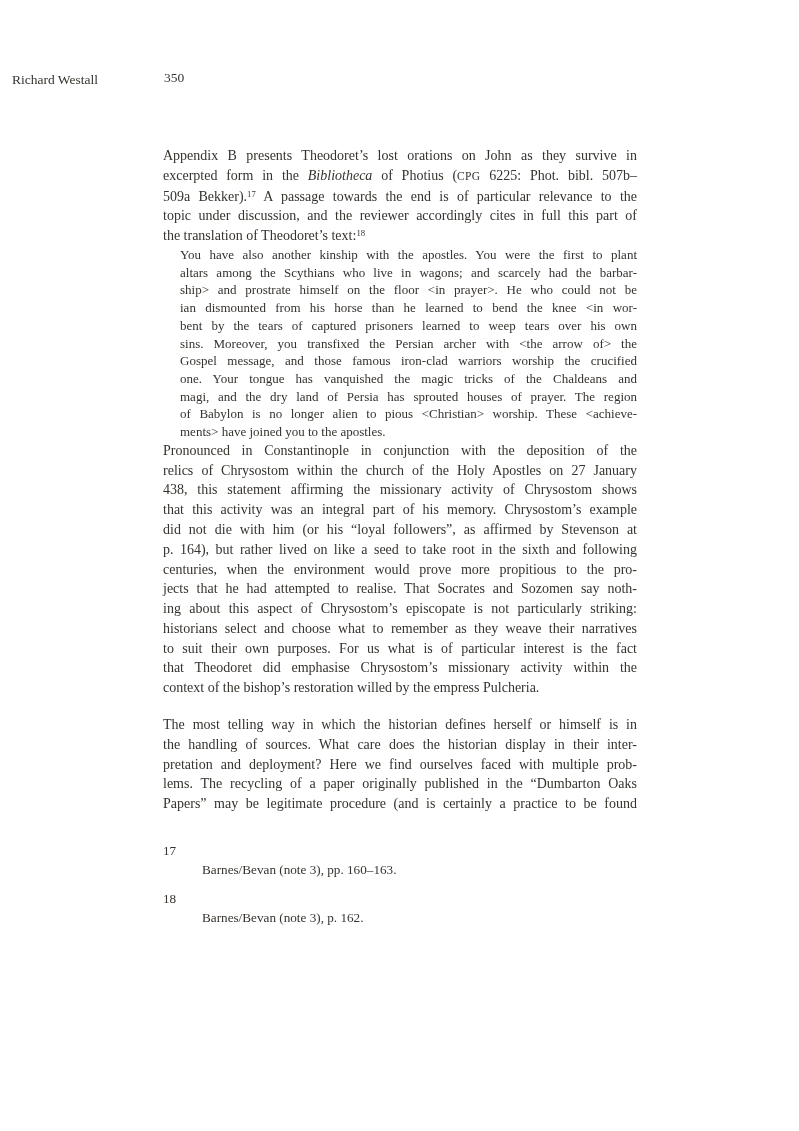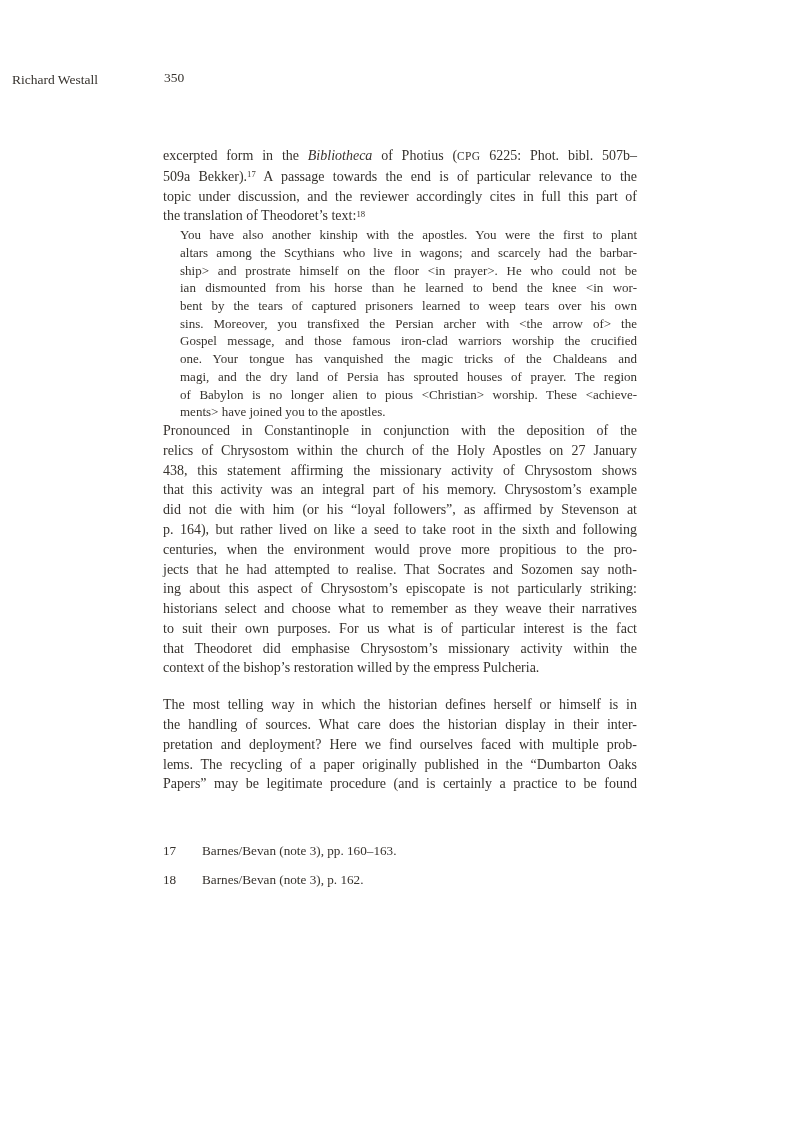--- a/index.html
+++ b/index.html
@@ -91,33 +91,35 @@
   .fn-row {
     display: flex;
     line-height: 18px;
     margin-bottom: 11px;
   }
   .fn-num {
     flex: 0 0 39px;
   }
   .fn-text {
     flex: 1 1 auto;
+    margin-top: 19px;
   }
 </style>
 </head>
 <body>
 
 <div class="page">
   <div class="header">
     <span class="page-num">350</span>
     <span class="running-head">Richard Westall</span>
   </div>
 
   <div class="main" id="body-content">
       <div class="para body">
+        <div class="line"><span>Appendix B presents Theodoret’s lost orations on John as they survive in</span></div>
         <div class="line"><span>excerpted form in the </span><i>Bibliotheca</i><span> of Photius (</span><span class="sc">CPG</span><span> 6225: Phot. bibl. 507b–</span></div>
         <div class="line"><span>509a Bekker).</span><sup>17</sup><span> A passage towards the end is of particular relevance to the</span></div>
         <div class="line"><span>topic under discussion, and the reviewer accordingly cites in full this part of</span></div>
         <div class="line last"><span>the translation of Theodoret’s text:</span><sup>18</sup></div>
       </div>
       <div class="para quote">
         <div class="line"><span>You have also another kinship with the apostles. You were the first to plant</span></div>
         <div class="line"><span>altars among the Scythians who live in wagons; and scarcely had the barbar-</span></div>
         <div class="line"><span>ship&gt; and prostrate himself on the floor &lt;in prayer&gt;. He who could not be</span></div>
         <div class="line"><span>ian dismounted from his horse than he learned to bend the knee &lt;in wor-</span></div>

